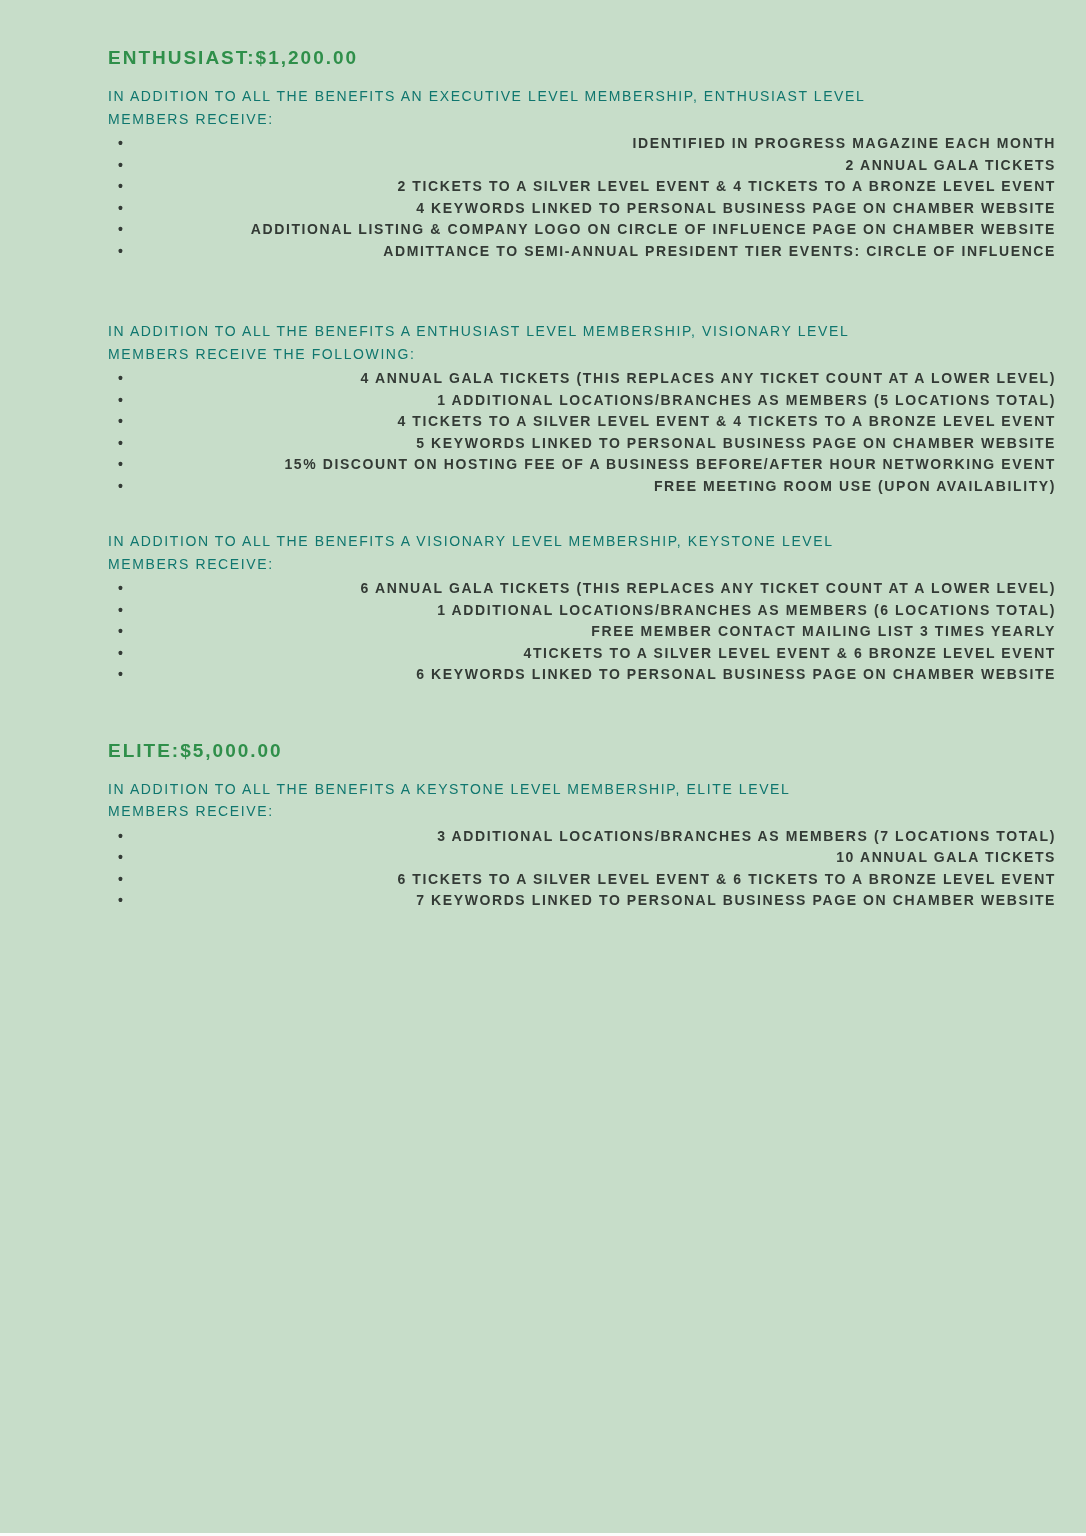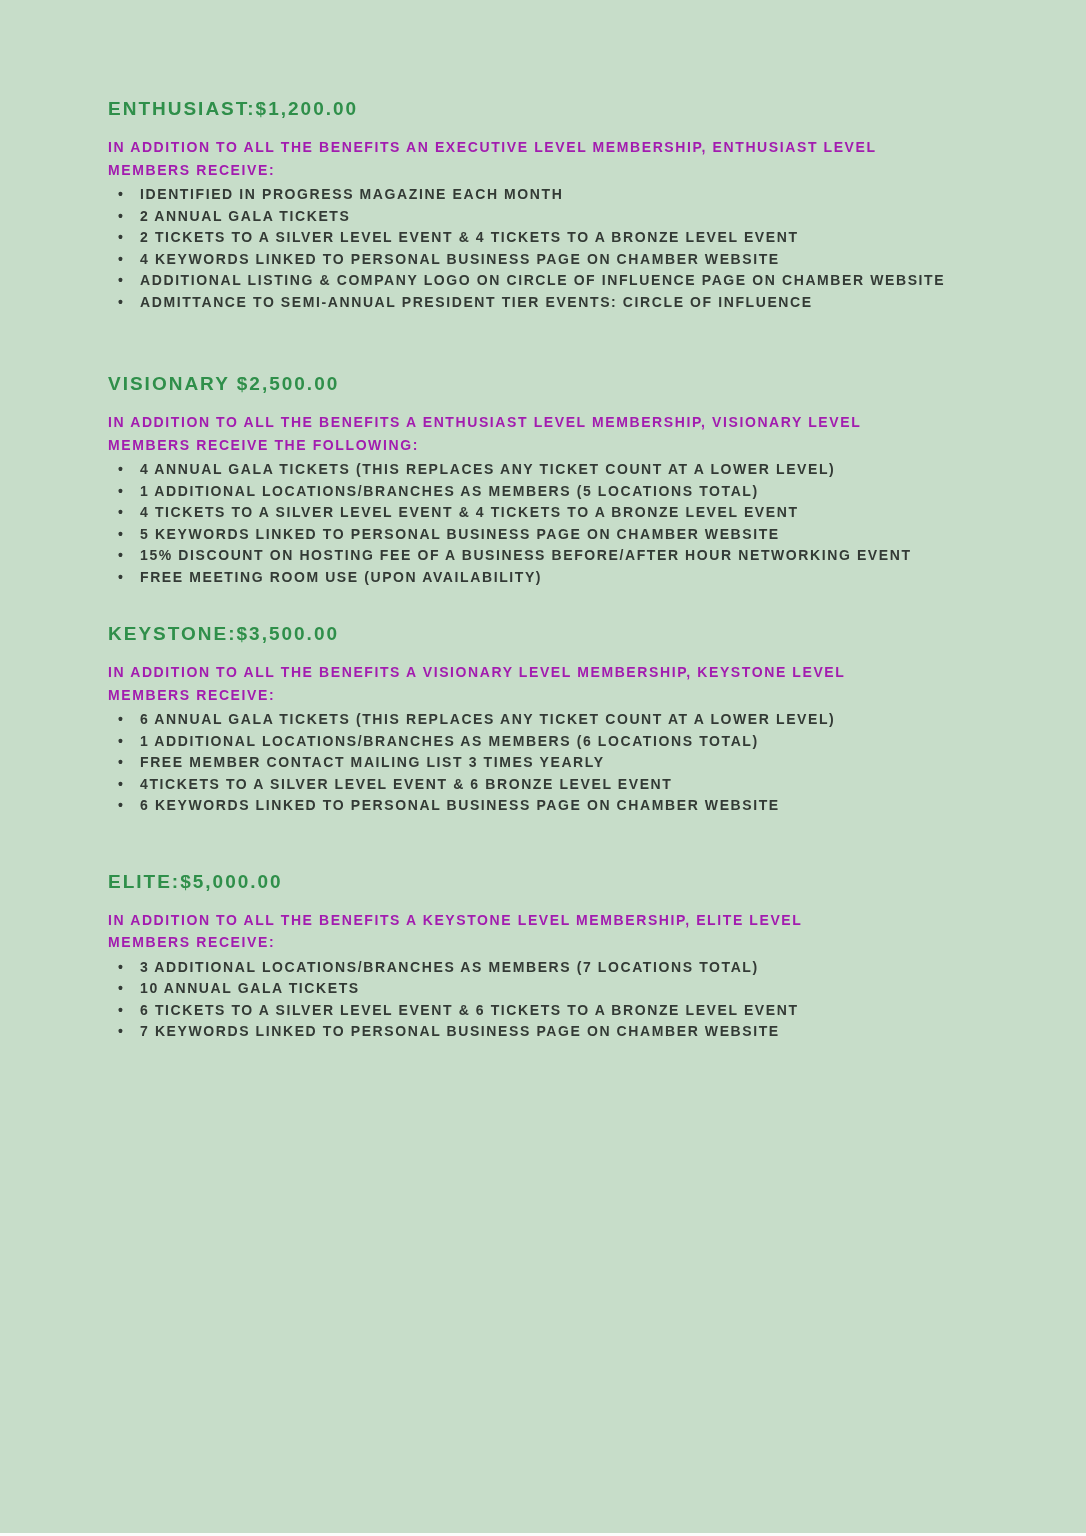--- a/index.html
+++ b/index.html
@@ -11,60 +11,61 @@
     height: 1536px;
     background: #c7ddc9;
     overflow: hidden;
     font-family: "Liberation Sans", "DejaVu Sans", sans-serif;
     position: relative;
   }
   .page {
     box-sizing: border-box;
     width: 1086px;
     height: 1536px;
-    padding: 96px 30px 0 108px;
+    padding: 45px 30px 0 108px;
     position: relative;
   }
   .tier {
     margin: 0;
   }
   .tier-heading {
     margin: 0;
     font-size: 19px;
     line-height: 26px;
     font-weight: 700;
     letter-spacing: 2px;
     color: #2f8f4a;
     white-space: nowrap;
   }
   .intro {
     margin: 14px 0 0 0;
-    color: #a21caf;
+    color: #0f766e;
     font-size: 14px;
-    font-weight: 700;
+    font-weight: 400;
     letter-spacing: 1.6px;
     line-height: 22.5px;
   }
   .intro-line {
     display: block;
     white-space: nowrap;
   }
   ul.benefits {
     list-style: none;
     margin: 3px 0 0 0;
     padding: 0 0 0 32px;
   }
   ul.benefits li {
     position: relative;
     font-size: 14px;
     font-weight: 700;
     letter-spacing: 1.6px;
     line-height: 21.5px;
     color: #333a35;
     white-space: nowrap;
+    text-align: right;
   }
   ul.benefits li::before {
     content: "\2022";
     position: absolute;
     left: -22px;
     top: 0;
     font-size: 14px;
     color: #333a35;
   }
   
@@ -95,37 +96,35 @@
         <li>IDENTIFIED IN PROGRESS MAGAZINE EACH MONTH</li>
         <li>2 ANNUAL GALA TICKETS</li>
         <li>2 TICKETS TO A SILVER LEVEL EVENT &amp; 4 TICKETS TO A BRONZE LEVEL EVENT</li>
         <li>4 KEYWORDS LINKED TO PERSONAL BUSINESS PAGE ON CHAMBER WEBSITE</li>
         <li>ADDITIONAL LISTING &amp; COMPANY LOGO ON CIRCLE OF INFLUENCE PAGE ON CHAMBER WEBSITE</li>
         <li>ADMITTANCE TO SEMI-ANNUAL PRESIDENT TIER EVENTS: CIRCLE OF INFLUENCE</li>
       </ul>
   </section>
 
   <section class="tier tier-2">
-    <h2 class="tier-heading">VISIONARY $2,500.00</h2>
     <p class="intro">
       <span class="intro-line">IN ADDITION TO ALL THE BENEFITS A ENTHUSIAST LEVEL MEMBERSHIP, VISIONARY LEVEL</span>
       <span class="intro-line">MEMBERS RECEIVE THE FOLLOWING:</span>
     </p>
     <ul class="benefits">
         <li>4 ANNUAL GALA TICKETS (THIS REPLACES ANY TICKET COUNT AT A LOWER LEVEL)</li>
         <li>1 ADDITIONAL LOCATIONS/BRANCHES AS MEMBERS (5 LOCATIONS TOTAL)</li>
         <li>4 TICKETS TO A SILVER LEVEL EVENT &amp; 4 TICKETS TO A BRONZE LEVEL EVENT</li>
         <li>5 KEYWORDS LINKED TO PERSONAL BUSINESS PAGE ON CHAMBER WEBSITE</li>
         <li>15% DISCOUNT ON HOSTING FEE OF A BUSINESS BEFORE/AFTER HOUR NETWORKING EVENT</li>
         <li>FREE MEETING ROOM USE (UPON AVAILABILITY)</li>
       </ul>
   </section>
 
   <section class="tier tier-3">
-    <h2 class="tier-heading">KEYSTONE:$3,500.00</h2>
     <p class="intro">
       <span class="intro-line">IN ADDITION TO ALL THE BENEFITS A VISIONARY LEVEL MEMBERSHIP, KEYSTONE LEVEL</span>
       <span class="intro-line">MEMBERS RECEIVE:</span>
     </p>
     <ul class="benefits">
         <li>6 ANNUAL GALA TICKETS (THIS REPLACES ANY TICKET COUNT AT A LOWER LEVEL)</li>
         <li>1 ADDITIONAL LOCATIONS/BRANCHES AS MEMBERS (6 LOCATIONS TOTAL)</li>
         <li>FREE MEMBER CONTACT MAILING LIST 3 TIMES YEARLY</li>
         <li>4TICKETS TO A SILVER LEVEL EVENT &amp; 6 BRONZE LEVEL EVENT</li>
         <li>6 KEYWORDS LINKED TO PERSONAL BUSINESS PAGE ON CHAMBER WEBSITE</li>

